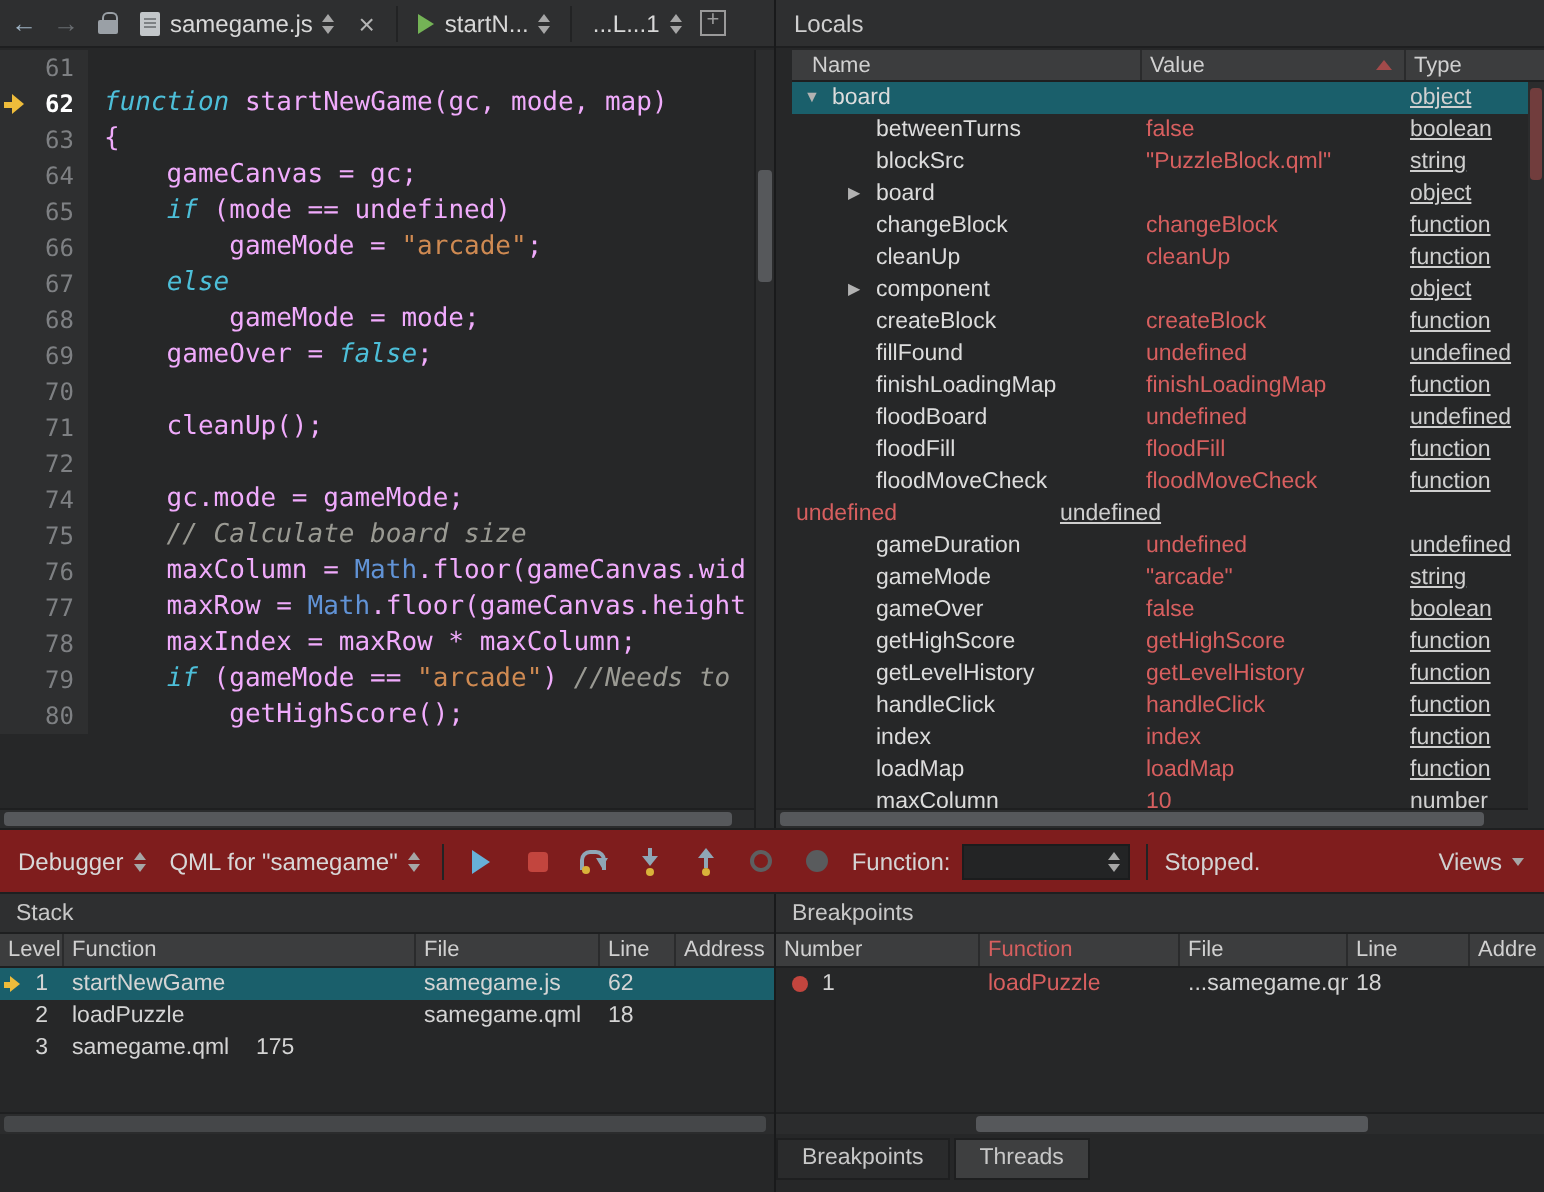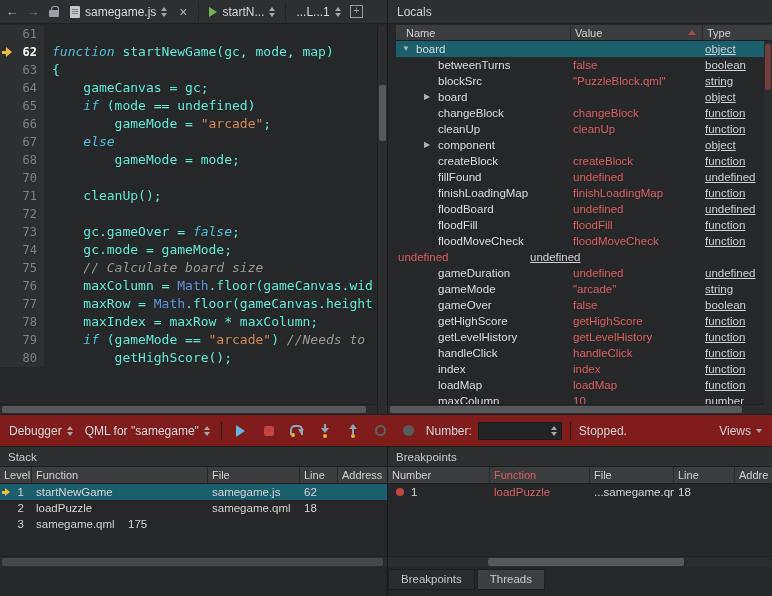--- a/index.html
+++ b/index.html
@@ -40,21 +40,21 @@
 
   
   #editor { left:0; top:25px; width:377px; height:379px; background:#262728; overflow:hidden; }
   .ed-row { display:flex; height:18px; line-height:18px; font-family:"DejaVu Sans Mono", monospace; font-size:13px; white-space:pre; }
   .ed-marker { width:14px; flex:none; background:#2e2f30; position:relative; }
   .ed-marker.exec::before { content:""; position:absolute; left:2px; top:7.5px; width:4px; height:3px; background:#eebc3b; }
   .ed-marker.exec::after { content:""; position:absolute; left:6px; top:4px; width:0; height:0; border-left:6px solid #eebc3b; border-top:5px solid transparent; border-bottom:5px solid transparent; }
   .ed-num { width:30px; flex:none; background:#2e2f30; color:#7e8083; text-align:right; padding-right:7px; font-size:12px; }
   .ed-num.cur { color:#ffffff; font-weight:bold; }
   .ed-code { padding-left:8px; color:#d6d6d0; }
-  .tk-pl { color:#5eead4;text-align:right; }
+  .tk-pl { color:#f0abfc;text-align:right; }
   .tk-kw { color:#4dbfd9; font-style:italic; }
   .tk-str { color:#cf8a52; }
   .tk-com { color:#9a9a93; font-style:italic; }
   .tk-bi { color:#6193d6; }
 
   
   #editor-vscroll { left:377px; top:25px; width:10px; height:389px; background:#2b2c2d; border-left:1px solid #1e1f20; }
   #editor-vscroll .handle { position:absolute; left:1px; right:1px; top:60px; height:56px; background:#56585b; border-radius:2px; }
   #editor-hscroll { left:0; top:404px; width:377px; height:10px; background:#2b2c2d; border-top:1px solid #1e1f20; }
   #editor-hscroll .handle { position:absolute; top:1px; bottom:1px; left:2px; width:364px; background:#56585b; border-radius:2px; }
@@ -187,24 +187,24 @@
 
 <div id="editor" class="abs">
     <div class="ed-row"><span class="ed-marker"></span><span class="ed-num">61</span><span class="ed-code"></span></div>
     <div class="ed-row"><span class="ed-marker exec"></span><span class="ed-num cur">62</span><span class="ed-code"><span class="tk-kw">function</span><span class="tk-pl"> startNewGame(gc, mode, map)</span></span></div>
     <div class="ed-row"><span class="ed-marker"></span><span class="ed-num">63</span><span class="ed-code"><span class="tk-pl">{</span></span></div>
     <div class="ed-row"><span class="ed-marker"></span><span class="ed-num">64</span><span class="ed-code"><span class="tk-pl">    gameCanvas = gc;</span></span></div>
     <div class="ed-row"><span class="ed-marker"></span><span class="ed-num">65</span><span class="ed-code"><span class="tk-pl">    </span><span class="tk-kw">if</span><span class="tk-pl"> (mode == undefined)</span></span></div>
     <div class="ed-row"><span class="ed-marker"></span><span class="ed-num">66</span><span class="ed-code"><span class="tk-pl">        gameMode = </span><span class="tk-str">"arcade"</span><span class="tk-pl">;</span></span></div>
     <div class="ed-row"><span class="ed-marker"></span><span class="ed-num">67</span><span class="ed-code"><span class="tk-pl">    </span><span class="tk-kw">else</span></span></div>
     <div class="ed-row"><span class="ed-marker"></span><span class="ed-num">68</span><span class="ed-code"><span class="tk-pl">        gameMode = mode;</span></span></div>
+    <div class="ed-row"><span class="ed-marker"></span><span class="ed-num">69</span><span class="ed-code"><span class="tk-pl">    gameOver = </span><span class="tk-kw">false</span><span class="tk-pl">;</span></span></div>
     <div class="ed-row"><span class="ed-marker"></span><span class="ed-num">70</span><span class="ed-code"></span></div>
     <div class="ed-row"><span class="ed-marker"></span><span class="ed-num">71</span><span class="ed-code"><span class="tk-pl">    cleanUp();</span></span></div>
     <div class="ed-row"><span class="ed-marker"></span><span class="ed-num">72</span><span class="ed-code"></span></div>
-    <div class="ed-row"><span class="ed-marker"></span><span class="ed-num">73</span><span class="ed-code"><span class="tk-pl">    gc.gameOver = </span><span class="tk-kw">false</span><span class="tk-pl">;</span></span></div>
     <div class="ed-row"><span class="ed-marker"></span><span class="ed-num">74</span><span class="ed-code"><span class="tk-pl">    gc.mode = gameMode;</span></span></div>
     <div class="ed-row"><span class="ed-marker"></span><span class="ed-num">75</span><span class="ed-code"><span class="tk-com">    // Calculate board size</span></span></div>
     <div class="ed-row"><span class="ed-marker"></span><span class="ed-num">76</span><span class="ed-code"><span class="tk-pl">    maxColumn = </span><span class="tk-bi">Math</span><span class="tk-pl">.floor(gameCanvas.wid</span></span></div>
     <div class="ed-row"><span class="ed-marker"></span><span class="ed-num">77</span><span class="ed-code"><span class="tk-pl">    maxRow = </span><span class="tk-bi">Math</span><span class="tk-pl">.floor(gameCanvas.height</span></span></div>
     <div class="ed-row"><span class="ed-marker"></span><span class="ed-num">78</span><span class="ed-code"><span class="tk-pl">    maxIndex = maxRow * maxColumn;</span></span></div>
     <div class="ed-row"><span class="ed-marker"></span><span class="ed-num">79</span><span class="ed-code"><span class="tk-pl">    </span><span class="tk-kw">if</span><span class="tk-pl"> (gameMode == </span><span class="tk-str">"arcade"</span><span class="tk-pl">) </span><span class="tk-com">//Needs to</span></span></div>
     <div class="ed-row"><span class="ed-marker"></span><span class="ed-num">80</span><span class="ed-code"><span class="tk-pl">        getHighScore();</span></span></div>
   </div>
 <div id="editor-vscroll" class="abs">
     <span class="handle"></span>
@@ -433,21 +433,21 @@
       <span class="ic-stepout">
         <i class="dot"></i>
       </span>
     </span>
   <span class="dbg-btn">
       <span class="ic-restart"></span>
     </span>
   <span class="dbg-btn">
       <span class="ic-record"></span>
     </span>
-  <span>Number:</span>
+  <span>Function:</span>
   <span class="thread-combo">
     <span class="arrows">
         <i class="up"></i>
         <i class="down"></i>
       </span>
   </span>
   <span class="vsep"></span>
   <span>Stopped.</span>
   <span id="views">
     <span>Views</span>

